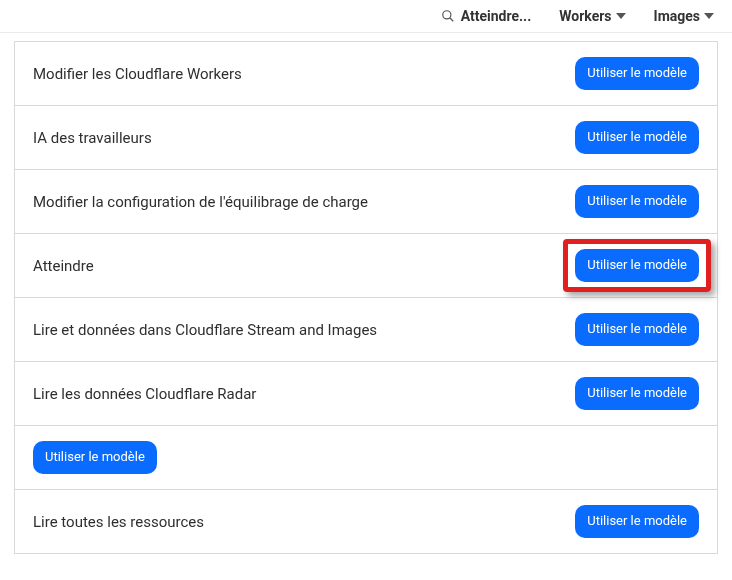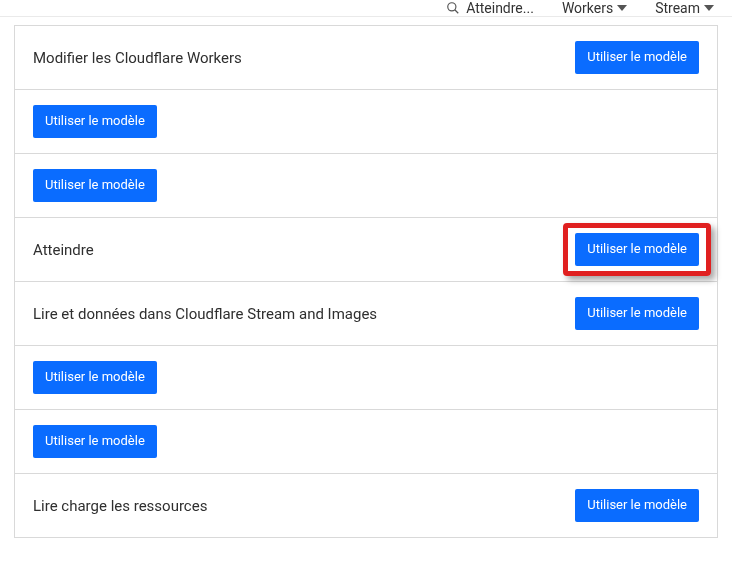--- a/index.html
+++ b/index.html
@@ -11,25 +11,26 @@
       font-family: -apple-system, BlinkMacSystemFont, "Segoe UI", Roboto, Helvetica, Arial, sans-serif;
       background: #ffffff;
       width: 732px;
       height: 580px;
       overflow: hidden;
     }
     .top-bar {
       display: flex;
       justify-content: flex-end;
       align-items: flex-end;
-      padding: 0 18px;
+      padding: 8px 18px;
       gap: 28px;
       font-size: 14px;
       color: #333;
       border-bottom: 1px solid #eaeaea;
+      font-weight: bold;
     }
     .search-group {
       display: flex;
       align-items: center;
       gap: 6px;
       cursor: pointer;
     }
     .search-icon {
       width: 14px;
       height: 14px;
@@ -68,21 +69,21 @@
     .use-template-btn {
       background: #0a6cff;
       color: #ffffff;
       border: none;
       padding: 8px 12px;
       font-size: 13px;
       font-family: inherit;
       cursor: pointer;
       text-align: right;
       line-height: 1.3;
-      border-radius: 2px;
+      border-radius: 10px;
       min-width: 100px;
     }
     .highlight-box {
       position: absolute;
       border: 5px solid #e02020;
       border-radius: 4px;
       pointer-events: none;
       box-shadow: 4px 4px 6px rgba(0,0,0,0.35);
     }
   </style>
@@ -95,48 +96,51 @@
       <circle cx="10" cy="10" r="7"></circle>
       <line x1="21" y1="21" x2="15" y2="15"></line>
     </svg>
     <span>Atteindre...</span>
   </div>
   <div class="dropdown">
     <span>Workers</span>
     <span class="caret"></span>
   </div>
   <div class="dropdown">
-    <span>Stream</span>
+    <span>Images</span>
     <span class="caret"></span>
   </div>
 </div>
 
 <div class="list-container">
 
 <div class="list-row">
       <span class="row-label">Modifier les Cloudflare Workers</span>
       <div style="position: relative;"><button class="use-template-btn">Utiliser le modèle</button></div>
     </div>
     <div class="list-row">
+      <span class="row-label">IA des travailleurs</span>
       <div style="position: relative;"><button class="use-template-btn">Utiliser le modèle</button></div>
     </div>
     <div class="list-row">
+      <span class="row-label">Modifier la configuration de l'équilibrage de charge</span>
       <div style="position: relative;"><button class="use-template-btn">Utiliser le modèle</button></div>
     </div>
     <div class="list-row">
       <span class="row-label">Atteindre</span>
       <div style="position: relative;"><button class="use-template-btn">Utiliser le modèle</button><div class="highlight-box" style="inset: -10px -12px;"></div></div>
     </div>
     <div class="list-row">
       <span class="row-label">Lire et données dans Cloudflare Stream and Images</span>
       <div style="position: relative;"><button class="use-template-btn">Utiliser le modèle</button></div>
     </div>
     <div class="list-row">
+      <span class="row-label">Lire les données Cloudflare Radar</span>
       <div style="position: relative;"><button class="use-template-btn">Utiliser le modèle</button></div>
     </div>
     <div class="list-row">
       <div style="position: relative;"><button class="use-template-btn">Utiliser le modèle</button></div>
     </div>
     <div class="list-row">
-      <span class="row-label">Lire charge les ressources</span>
+      <span class="row-label">Lire toutes les ressources</span>
       <div style="position: relative;"><button class="use-template-btn">Utiliser le modèle</button></div>
     </div>
   </div>
 
 </body></html>

